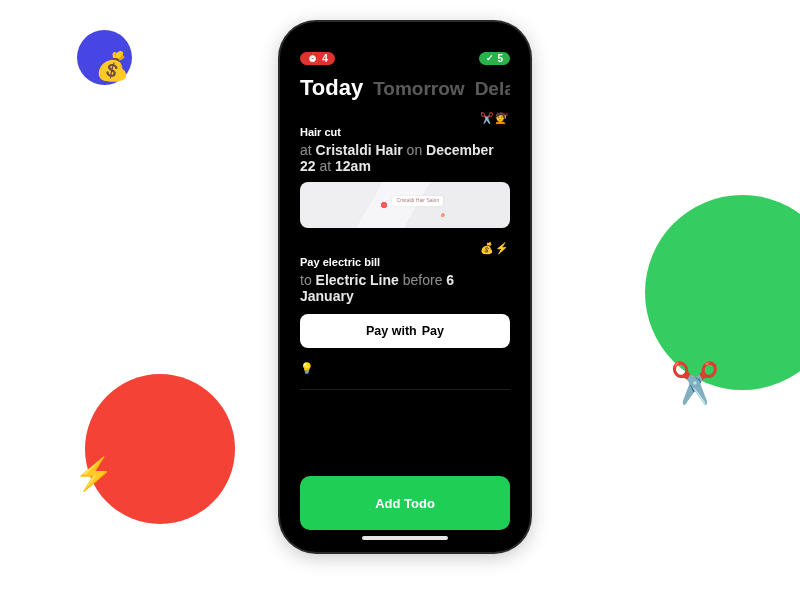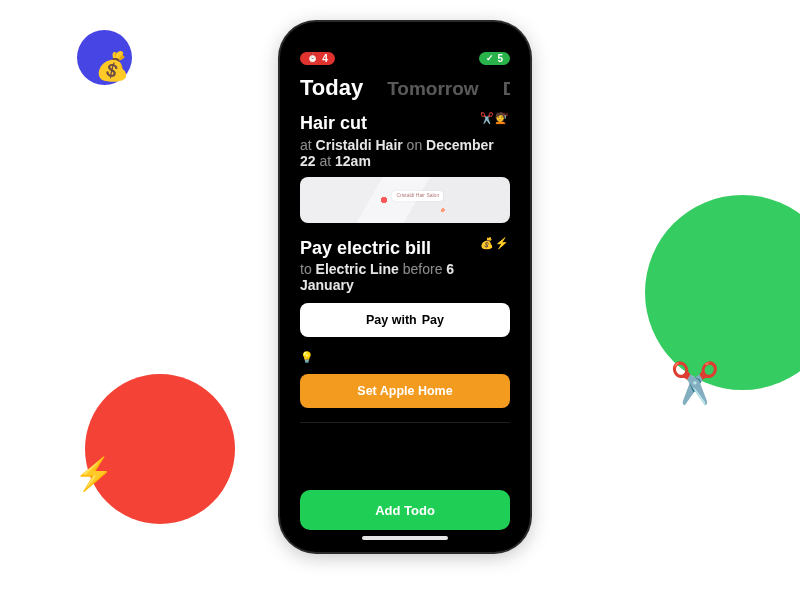--- a/index.html
+++ b/index.html
@@ -48,32 +48,32 @@
   .pill {
     display: inline-flex; align-items: center; gap: 4px;
     border-radius: 10px; padding: 1px 7px;
     font-size: 10px; font-weight: 700; color: #fff;
   }
   .pill.red { background: #E0332F; }
   .pill.green { background: #29B24A; }
   .pill .ico { font-size: 9px; line-height: 1; }
 
   .tabs {
-    display: flex; gap: 24px; align-items: baseline;
+    display: flex; gap: 10px; align-items: baseline;
     padding: 6px 12px 10px 12px;
     font-weight: 800;
   }
   .tab { font-size: 19px; color: rgba(255,255,255,.35); }
   .tab.active { font-size: 22px; color: #fff; }
   .tab.cut { overflow: hidden; max-width: 44px; text-overflow: clip; white-space: nowrap; }
 
   .list { position: absolute; top: 82px; bottom: 62px; left: 0; right: 0; overflow: hidden; padding: 0 12px; }
   .card { margin-bottom: 14px; }
   .card-head { display: flex; justify-content: space-between; align-items: flex-start; }
-  .card-title { font-size: 18px; font-weight: 700; color: #fff; line-height: 1.25; max-width: 170px; }
+  .card-title { font-size: 11px; font-weight: 700; color: #fff; line-height: 1.25; max-width: 170px; margin-top: 14px; }
   .card-icons { font-size: 11px; letter-spacing: 1px; }
   .card-sub { font-size: 14px; color: rgba(255,255,255,.55); margin-top: 2px; }
   .card-sub b { color: rgba(255,255,255,.9); font-weight: 600; }
 
   .map {
     margin-top: 8px; height: 46px; width: 100%;
     border-radius: 8px;
     background:
       radial-gradient(circle at 40% 50%, #ff5a5a 0 3px, transparent 3px),
       radial-gradient(circle at 68% 72%, #ff9d7a 0 2px, transparent 2px),
@@ -100,21 +100,21 @@
   .apple-pay-logo .apple { font-size: 13px; margin-right: 1px; }
 
   .divider { height: 1px; background: rgba(255,255,255,.12); margin: 6px 0; }
 
   .item-faded .card-title,
   .item-faded .card-sub { color: rgba(255,255,255,.35); text-decoration: line-through; text-decoration-color: rgba(255,255,255,.35); }
   .item-faded .card-sub { text-decoration: none; }
 
   .add-btn {
     position: absolute; left: 12px; right: 12px; bottom: 14px;
-    height: 40px; border-radius: 10px; border: none;
+    height: 54px; border-radius: 10px; border: none;
     background: #1FCE54; color: #fff; font-size: 13px; font-weight: 700;
     cursor: pointer;
   }
   .home-ind {
     position: absolute; bottom: 4px; left: 50%; transform: translateX(-50%);
     width: 86px; height: 4px; border-radius: 3px; background: rgba(255,255,255,.9);
   }
 </style>
 </head>
 <body>
@@ -184,21 +184,20 @@
             <span class="apple"></span>
             <span>Pay</span>
           </span>
         </button>
       </div>
 
       <div class="card">
         <div class="card-head">
           <div class="card-icons">💡</div>
         </div>
-        <button class="btn orange">Set Apple Home</button>
       </div>
 
       <div class="divider"></div>
 
 
     </div>
 
     <button class="add-btn">Add Todo</button>
     <div class="home-ind"></div>
   </div>

